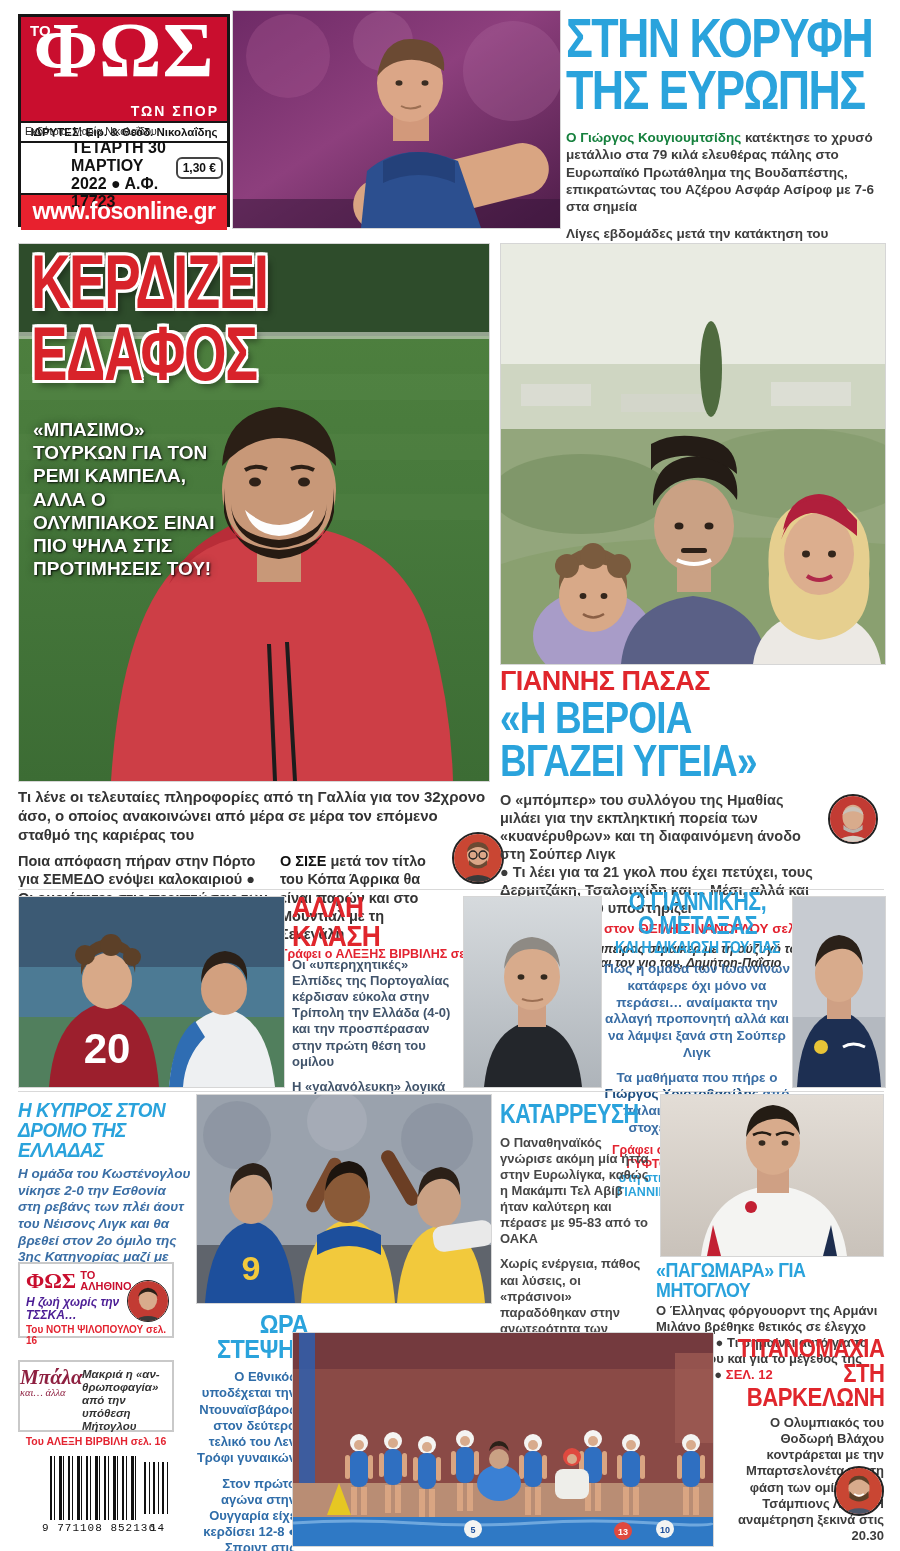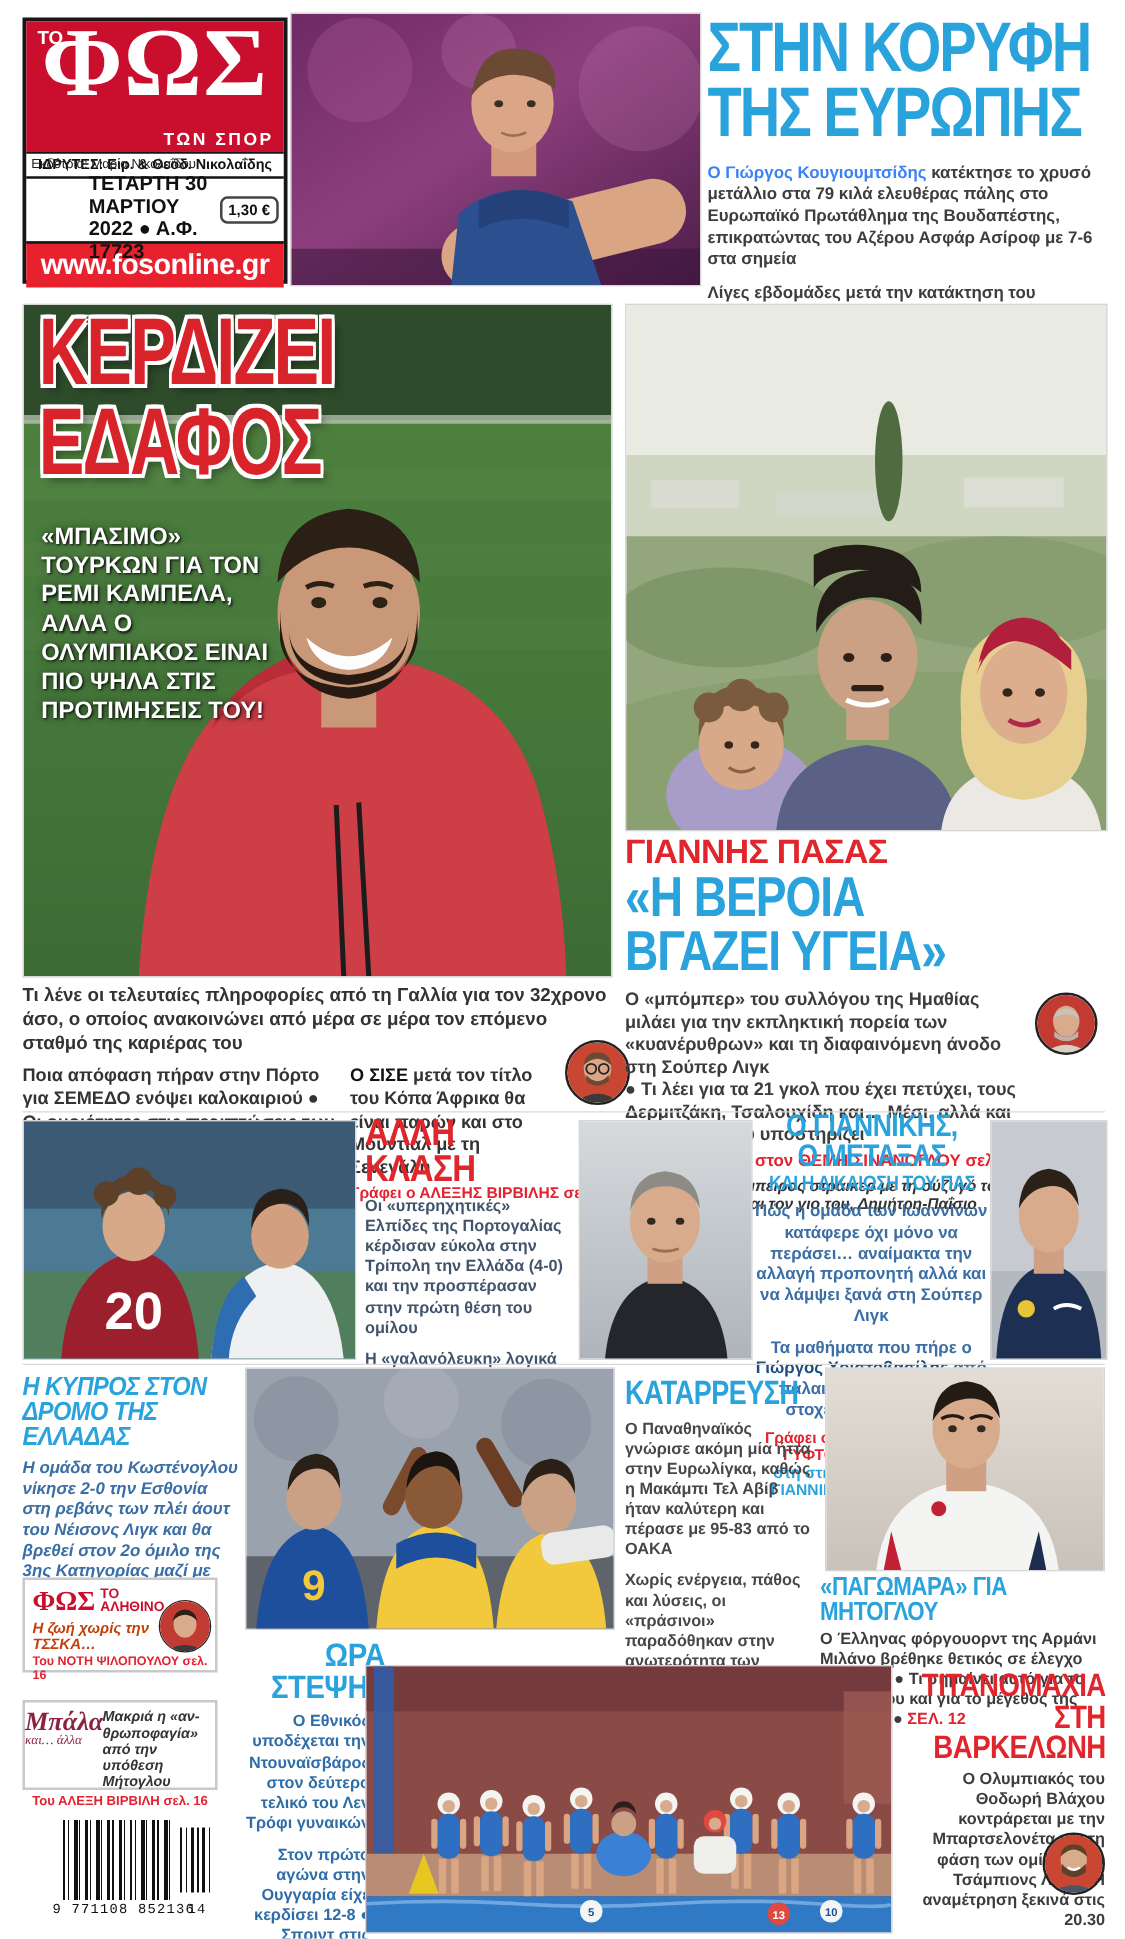--- a/index.html
+++ b/index.html
@@ -107,21 +107,21 @@
       <ellipse cx="192" cy="72" rx="3.5" ry="2.8" fill="#3a2d22"></ellipse>
       <path d="M168 95 Q177 100 188 95" stroke="#9c6f53" stroke-width="2" fill="none"></path>
     </svg>
   </div>
 
   <div class="abs" style="left:566px;top:12px;width:320px;">
     <div class="ts-h cyan cond">
       <div>ΣΤΗΝ ΚΟΡΥΦΗ</div>
       <div>ΤΗΣ ΕΥΡΩΠΗΣ</div>
     </div>
-    <div class="ts-p" style="margin-top:14px;"><span style="color:#3b82f6;">Ο Γιώργος Κουγιουμτσίδης</span><span> κατέκτησε το χρυσό μετάλλιο στα 79 κιλά ελευθέρας πάλης στο Ευρωπαϊκό Πρωτάθλημα της Βουδαπέστης, επικρατώντας του Αζέρου Ασφάρ Ασίροφ με 7-6 στα σημεία</span></div>
+    <div class="ts-p" style="margin-top:14px;"><span style="color:#15803d;">Ο Γιώργος Κουγιουμτσίδης</span><span> κατέκτησε το χρυσό μετάλλιο στα 79 κιλά ελευθέρας πάλης στο Ευρωπαϊκό Πρωτάθλημα της Βουδαπέστης, επικρατώντας του Αζέρου Ασφάρ Ασίροφ με 7-6 στα σημεία</span></div>
     <div class="ts-p">Λίγες εβδομάδες μετά την κατάκτηση του Ευρωπαϊκού Κ23, το επανέλαβε και στην κατηγορία των ανδρών, κατακτώντας το πρώτο ελληνικό μετάλλιο έπειτα από 14 χρόνια</div>
     <div class="ts-byline byline">Γράφει ο ΚΩΣΤΑΣ ΜΑΣΤΟΡΑΚΗΣ σελ. 2</div>
   </div>
 
   <div class="photo" style="left:18px;top:243px;width:470px;height:537px;">
     <svg viewBox="0 0 470 537" preserveAspectRatio="none">
       <defs>
           <linearGradient id="pitch" x1="0" y1="0" x2="0" y2="1">
         <stop offset="0" stop-color="#50823f"></stop>
             <stop offset=".5" stop-color="#47793c"></stop>
@@ -406,21 +406,21 @@
   </div>
 
   <div class="minibox" style="left:18px;top:1262px;width:156px;height:76px;">
     <div style="display:flex;align-items:center;padding:4px 4px 0 6px;">
       <span style="font-family:'Liberation Serif',serif;font-weight:bold;font-size:22px;color:#c90e2e;">ΦΩΣ</span>
       <span style="font-size:11px;font-weight:bold;color:#c90e2e;line-height:1;margin-left:4px;">
         <span style="display:block;">ΤΟ</span>
         <span style="display:block;">ΑΛΗΘΙΝΟ</span>
       </span>
     </div>
-    <div style="font-size:12px;font-weight:bold;font-style:italic;color:#c2410c;padding:2px 46px 0 6px;line-height:1.1;">Η ζωή χωρίς την ΤΣΣΚΑ…</div>
+    <div style="font-size:12px;font-weight:bold;font-style:italic;color:#4c1d95;padding:2px 46px 0 6px;line-height:1.1;">Η ζωή χωρίς την ΤΣΣΚΑ…</div>
     <div class="byline" style="font-size:10px;padding:2px 4px 0 6px;">Του ΝΟΤΗ ΨΙΛΟΠΟΥΛΟΥ σελ. 16</div>
     <div class="avatar" style="right:3px;top:16px;width:40px;height:40px;border-width:1.5px;">
       <svg viewBox="0 0 48 48">
           <rect width="48" height="48" fill="#c23b33"></rect>
           <ellipse cx="24" cy="22" rx="11" ry="13" fill="#d8ab8c"></ellipse>
           <path d="M12 19 Q14 9 24 8 Q34 9 36 19 Q30 13 24 13 Q18 13 12 19Z" fill="#2b2018"></path>
           <path d="M6 48 Q24 36 42 48Z" fill="#3a3a3a"></path>
         </svg>
     </div>
   </div>

